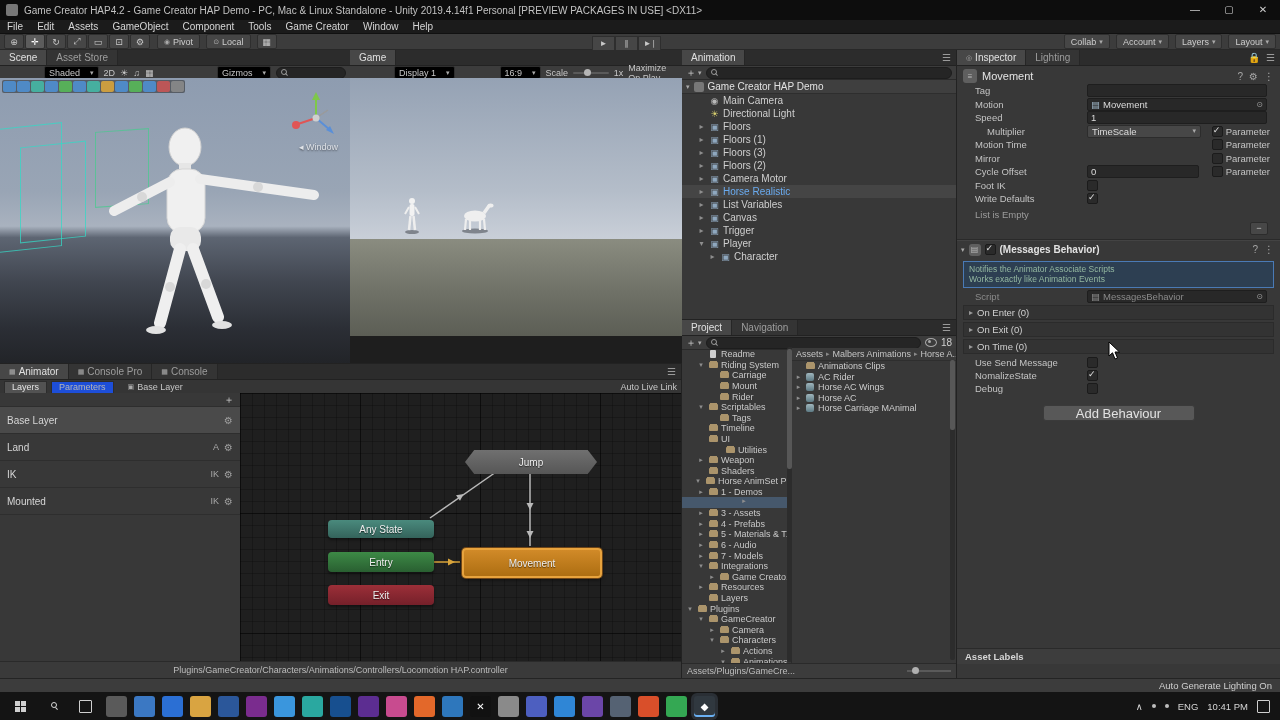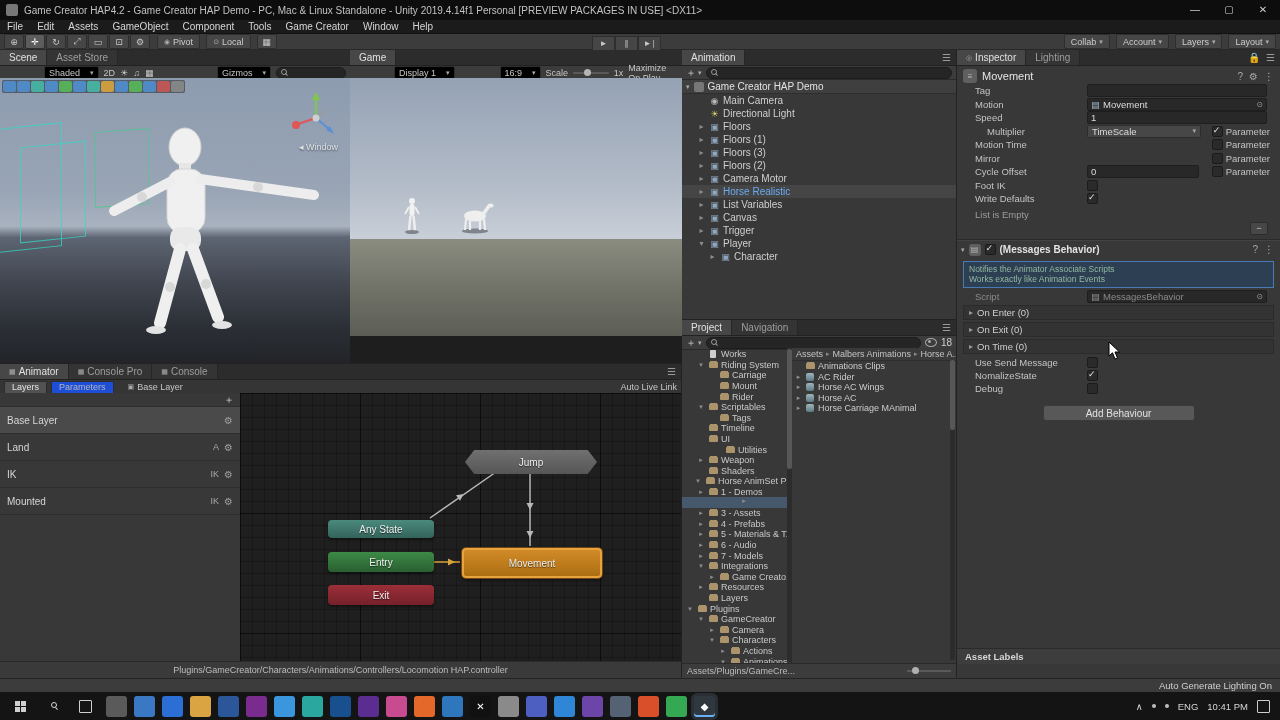--- a/index.html
+++ b/index.html
@@ -148,21 +148,21 @@
   .minusbtn{width:16px;height:11px;background:#474747;border:1px solid #2c2c2c;border-radius:2px;color:#ccc;display:flex;align-items:center;justify-content:center;font-size:9px;}
   .divider{height:1px;background:#2a2a2a;margin:4px 0 0 0;box-shadow:0 1px 0 #434343;}
   .comp-head{display:flex;align-items:center;gap:4px;padding:4px 6px 3px 4px;font-size:10px;color:#e2e2e2;}
   .infobox{margin:2px 6px;border:1px solid #4a7ab5;background:#2d3f52;padding:2px 5px;font-size:8.5px;line-height:1.25;color:#93b7a0;}
   .irow.disabled .ilabel, .irow.disabled .objfield{color:#8a8a8a;}
   .foldout-row{display:flex;align-items:center;gap:4px;height:13px;margin:2px 6px;background:#333333;border:1px solid #2b2b2b;padding:0 5px;font-size:9.5px;color:#d0d0d0;}
   .fo-arrow{color:#9a9a9a;font-size:8px;}
   .prop-row{display:flex;align-items:center;height:13px;padding:0 10px 0 18px;font-size:9.5px;}
   .prop-row .ilabel{width:112px;}
   .prop-row.checked .cb::after{content:"✓";position:absolute;left:0;top:-2px;font-size:9px;color:#e0e0e0;}
-  .addbtn{margin:10px auto 0 auto;width:150px;height:14px;background:#585858;border:1px solid #3a3a3a;border-radius:3px;display:flex;align-items:center;justify-content:center;font-size:10px;color:#e2e2e2;}
+  .addbtn{margin:10px auto 0 auto;width:150px;height:14px;background:#585858;border:1px solid #3a3a3a;border-radius:3px;display:flex;align-items:center;justify-content:center;font-size:13px;color:#e2e2e2;}
   .asset-labels{position:absolute;left:0;bottom:14px;right:0;height:15px;border-top:1px solid #2a2a2a;background:#3d3d3d;display:flex;align-items:center;padding:0 8px;font-size:9.5px;color:#d6d6d6;font-weight:bold;}
 
   
   .statusbar{left:0;top:678px;width:1280px;height:14px;background:#3c3c3c;border-top:1px solid #242424;display:flex;align-items:center;box-sizing:border-box;}
   .statusright{margin-left:auto;padding-right:8px;font-size:9.5px;color:#cfcfcf;}
   .taskbar{left:0;top:692px;width:1280px;height:28px;background:#141414;display:flex;align-items:center;box-sizing:border-box;}
   .startbtn{width:40px;height:28px;display:flex;align-items:center;justify-content:center;}
   .winlogo{display:grid;grid-template-columns:5px 5px;grid-template-rows:5px 5px;gap:1px;}
   .winlogo span{background:#cfcfcf;}
   .tb-sys{width:30px;height:28px;display:flex;align-items:center;justify-content:center;color:#cfcfcf;}
@@ -497,21 +497,21 @@
         </span>
       <span class="eye"></span>
       <span>18</span>
     </div>
     <div class="proj-body">
       <div class="proj-tree">
 
           <div class="p-item icon-file" style="padding-left: 15px;">
             <span class="p-arrow"></span>
             <span class="ticon"></span>
-            <span>Works</span>
+            <span>Readme</span>
           </div>
 
           <div class="p-item" style="padding-left: 15px;">
             <span class="p-arrow">▾</span>
             <span class="ticon"></span>
             <span>Riding System</span>
           </div>
 
           <div class="p-item" style="padding-left: 26px;">
             <span class="p-arrow"></span>

